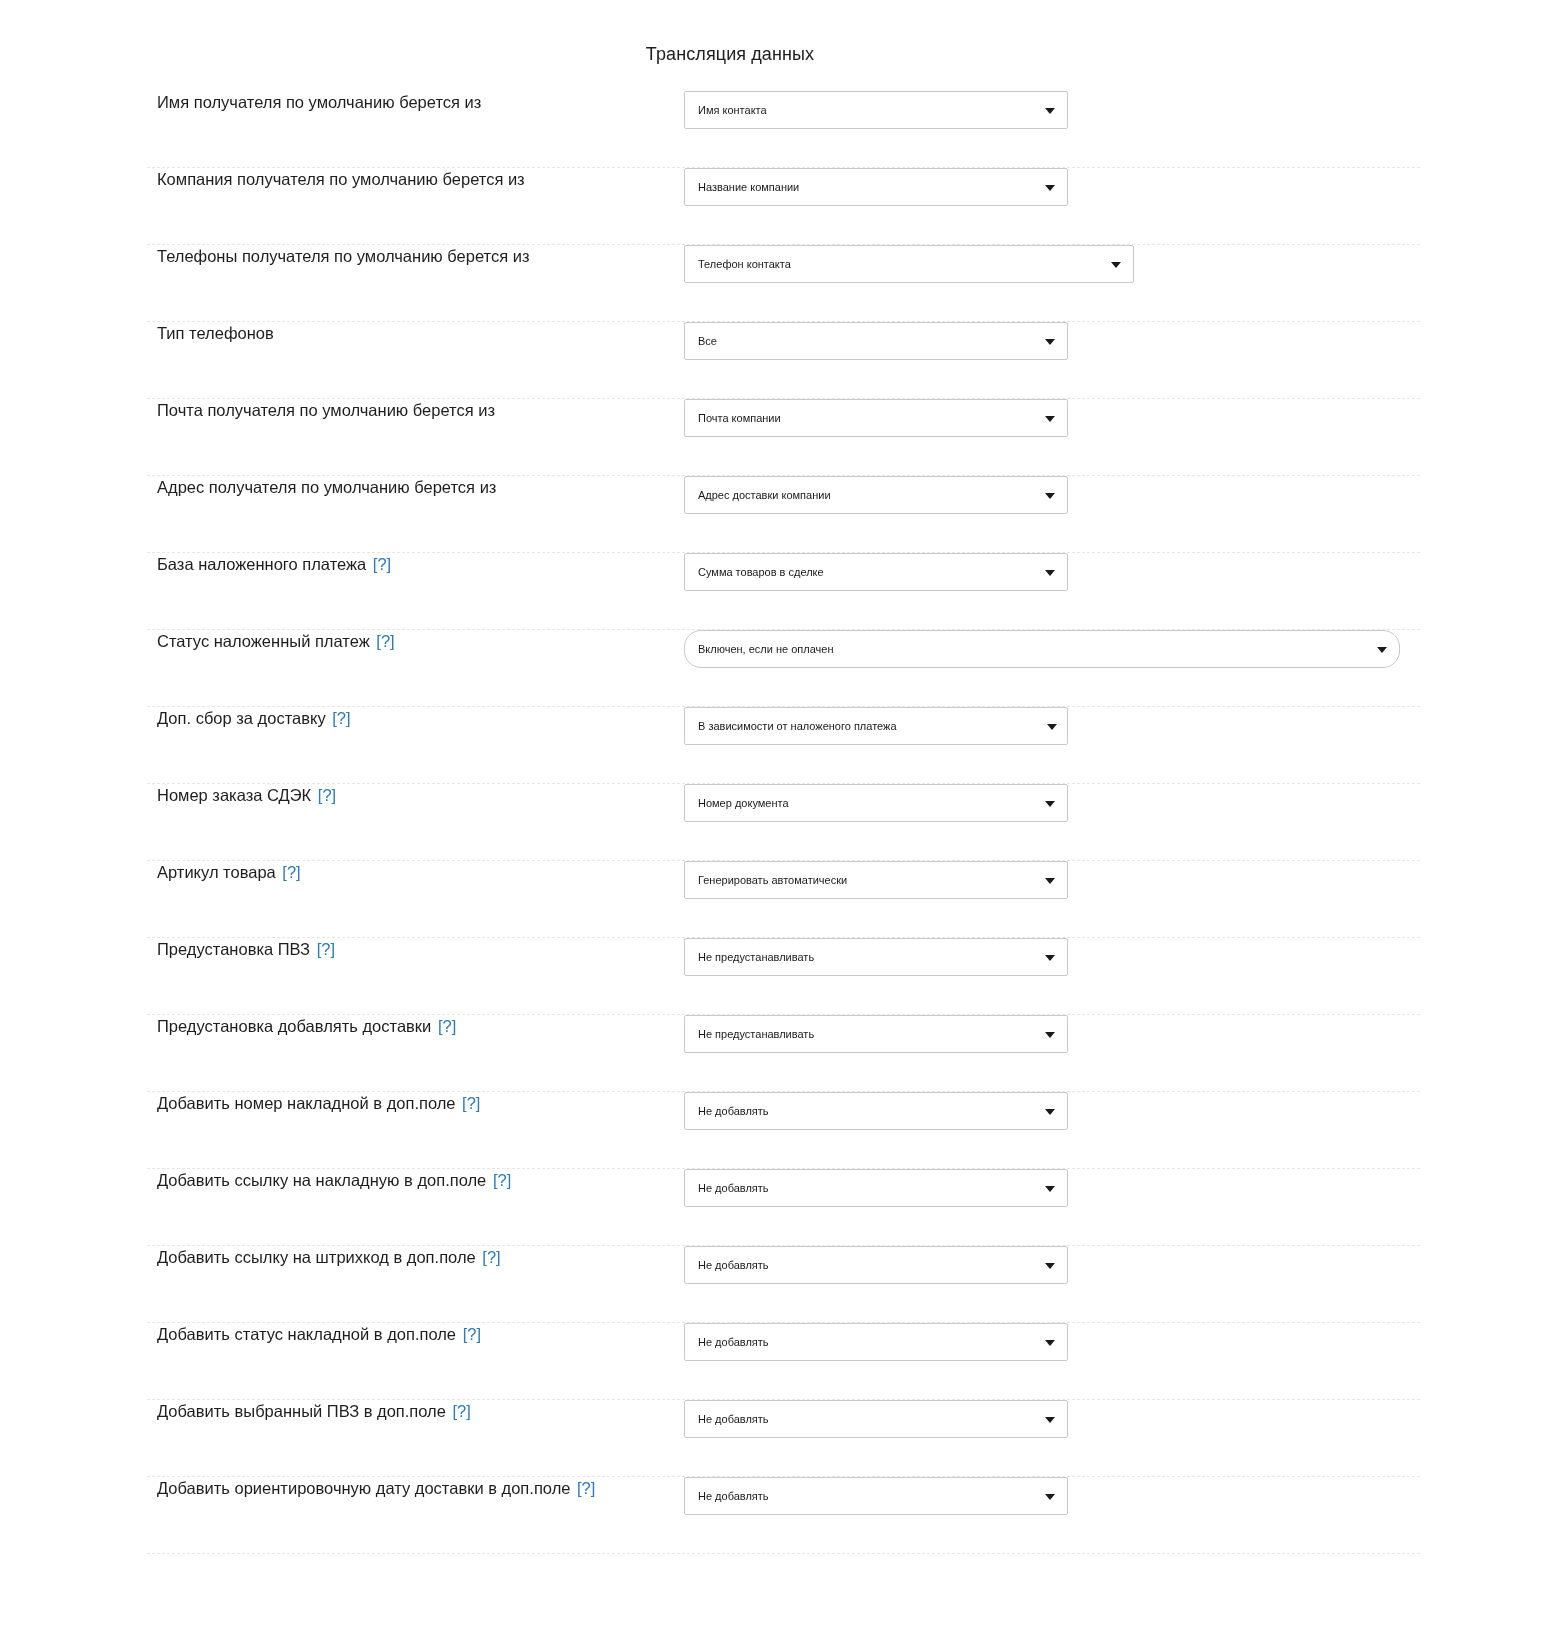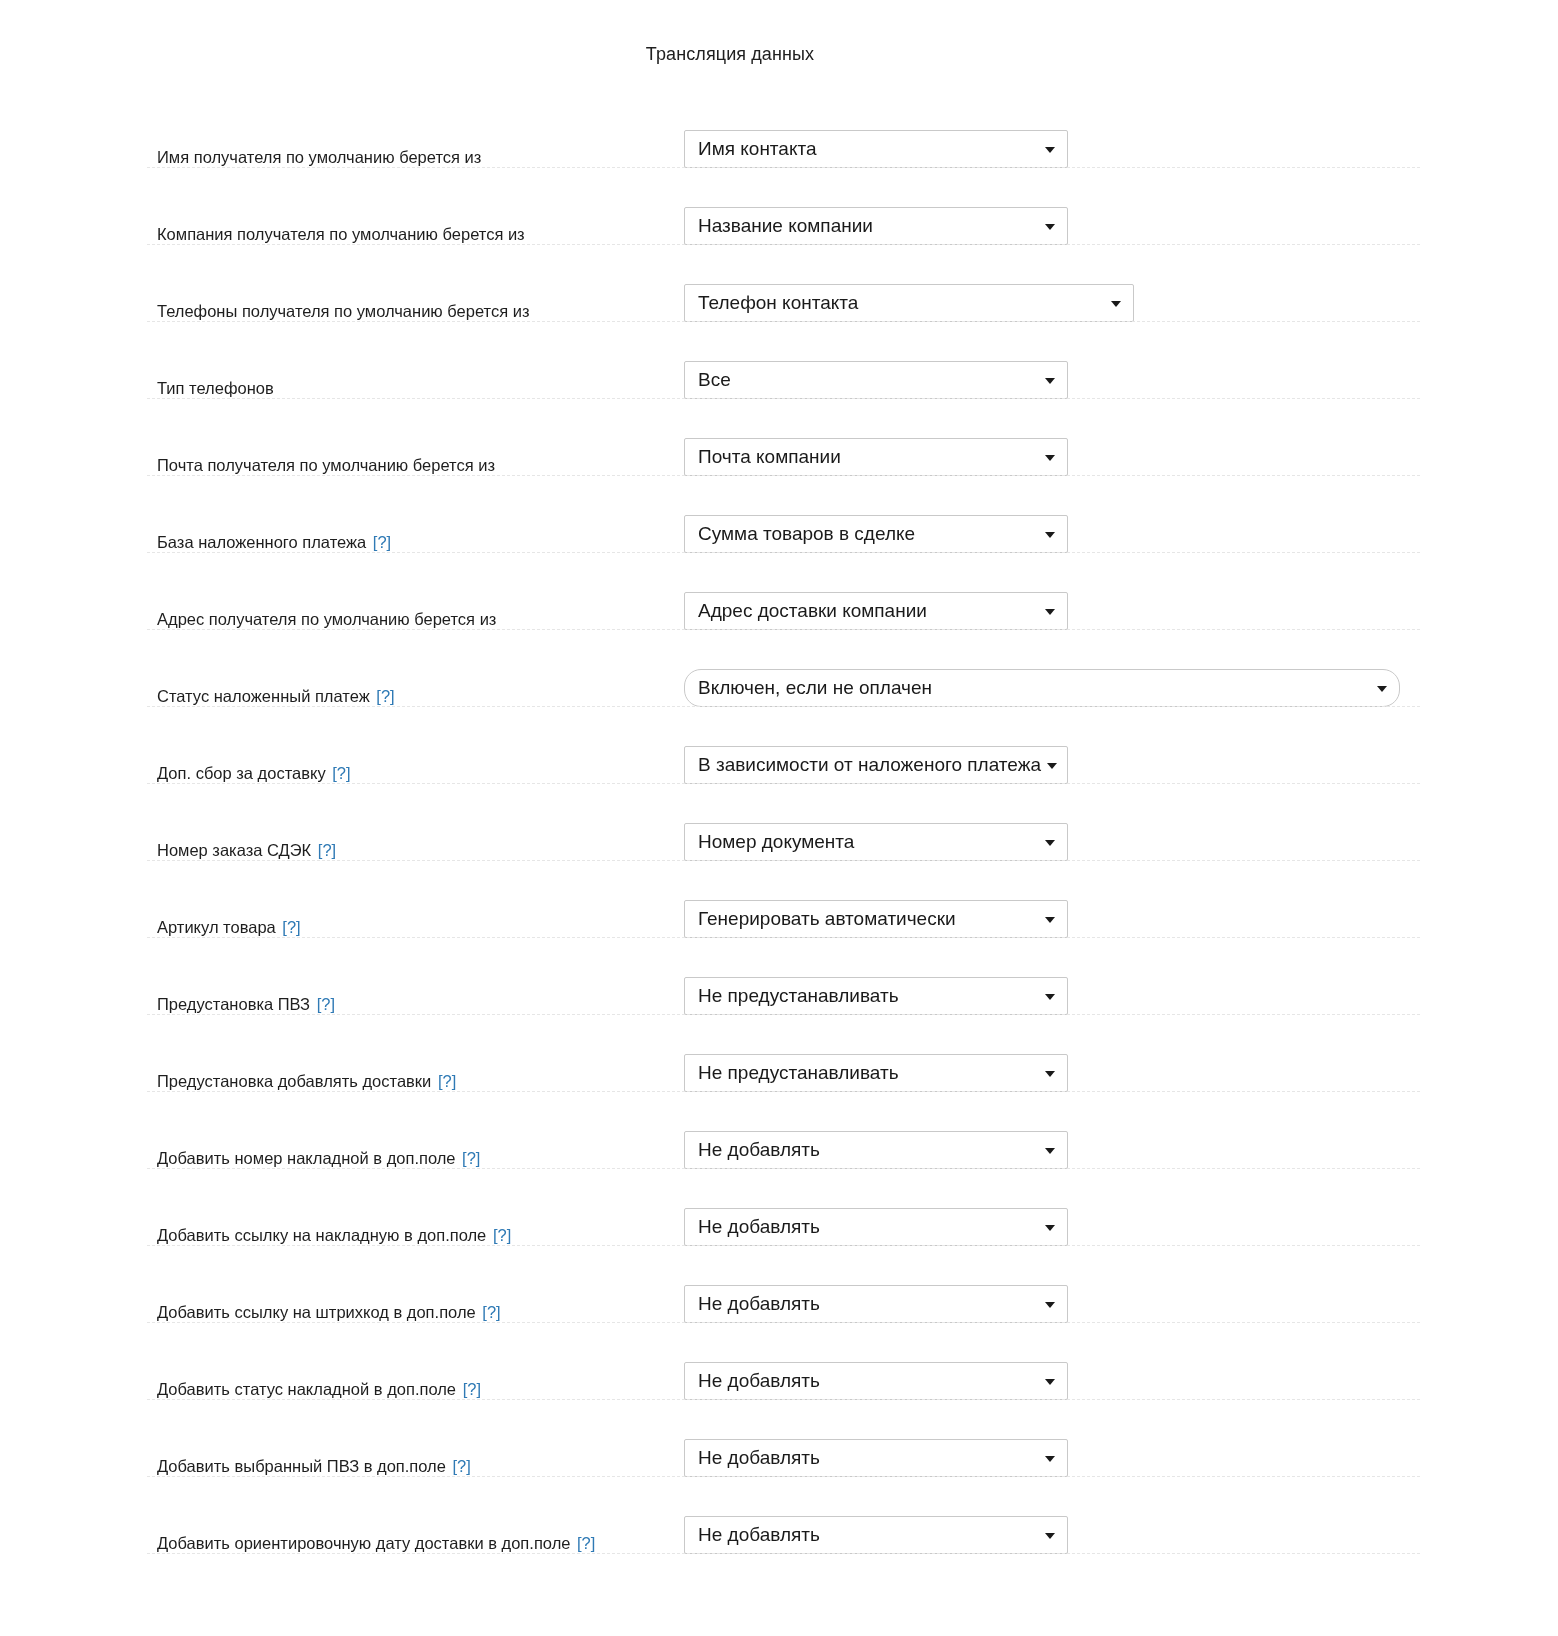--- a/index.html
+++ b/index.html
@@ -35,21 +35,21 @@
     padding-right: 98px;
   }
 
   .form {
     margin-top: 20px;
   }
 
   .form-row {
     position: relative;
     display: flex;
-    align-items: flex-end;
+    align-items: flex-start;
     height: 77px;
     padding-left: 157px;
   }
 
   
   .form-row::after {
     content: "";
     position: absolute;
     left: 147px;
     right: 138px;
@@ -85,21 +85,21 @@
 
   .select-box {
     position: relative;
     display: flex;
     align-items: center;
     height: 38px;
     background: #ffffff;
     border: 1px solid #c9c9c9;
     border-radius: 2px;
     padding: 0 34px 0 13px;
-    font-size: 19px;
+    font-size: 11px;
     color: #1a1a1a;
     cursor: pointer;
     white-space: nowrap;
     user-select: none;
   }
 
   .select-value {
     flex: 1 1 auto;
     overflow: hidden;
     text-overflow: ellipsis;
@@ -176,33 +176,33 @@
       <div class="form-row">
         <div class="row-label"><span>Почта получателя по умолчанию берется из</span></div>
         <div class="row-control">
           <div class="select-box w-std" role="combobox">
             <span class="select-value">Почта компании</span>
             <span class="caret"></span>
           </div>
         </div>
       </div>
       <div class="form-row">
+        <div class="row-label"><span>Адрес получателя по умолчанию берется из</span></div>
+        <div class="row-control">
+          <div class="select-box w-std" role="combobox">
+            <span class="select-value">Адрес доставки компании</span>
+            <span class="caret"></span>
+          </div>
+        </div>
+      </div>
+      <div class="form-row">
         <div class="row-label"><span>База наложенного платежа</span> <a class="help-link">[?]</a></div>
         <div class="row-control">
           <div class="select-box w-std" role="combobox">
             <span class="select-value">Сумма товаров в сделке</span>
-            <span class="caret"></span>
-          </div>
-        </div>
-      </div>
-      <div class="form-row">
-        <div class="row-label"><span>Адрес получателя по умолчанию берется из</span></div>
-        <div class="row-control">
-          <div class="select-box w-std" role="combobox">
-            <span class="select-value">Адрес доставки компании</span>
             <span class="caret"></span>
           </div>
         </div>
       </div>
       <div class="form-row">
         <div class="row-label"><span>Статус наложенный платеж</span> <a class="help-link">[?]</a></div>
         <div class="row-control">
           <div class="select-box w-xwide" role="combobox">
             <span class="select-value">Включен, если не оплачен</span>
             <span class="caret"></span>

